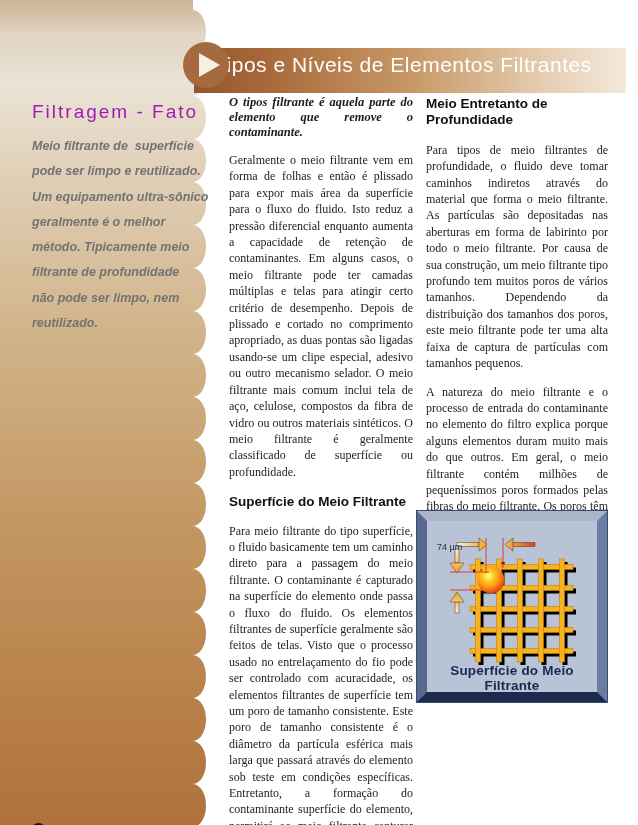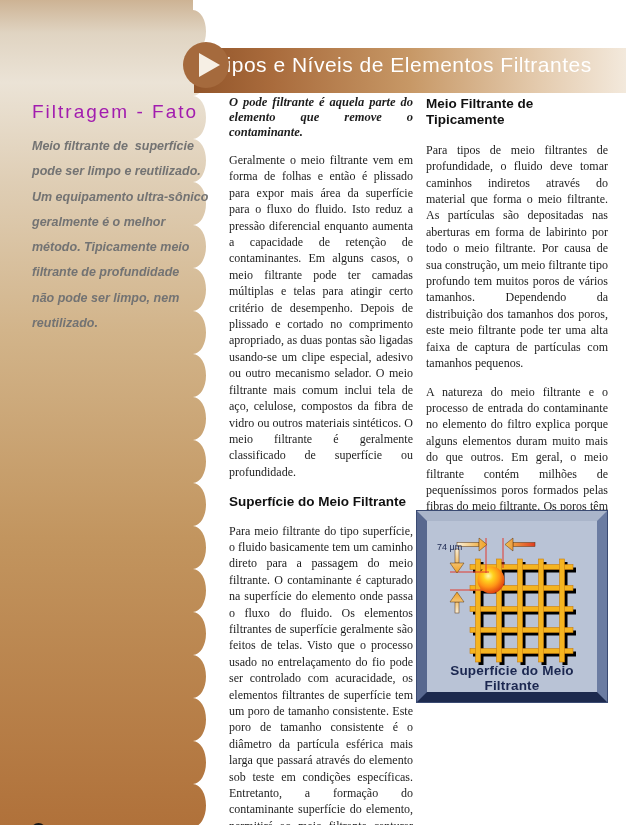--- a/index.html
+++ b/index.html
@@ -86,29 +86,29 @@
     <div class="title">Tipos e Níveis de Elementos Filtrantes</div>
   </div>
   <div class="play-wrap">
     <svg width="48" height="48" viewBox="0 0 48 48">
       <circle cx="24" cy="24" r="23" fill="#a56a3d"></circle>
       <polygon points="17,12 38,24 17,36" fill="#f6efe4"></polygon>
     </svg>
   </div>
 
   <div class="col col-middle">
-    <p class="intro">O pode filtrante é aquela parte do elemento que remove o contaminante.</p>
+    <p class="intro">O tipos filtrante é aquela parte do elemento que remove o contaminante.</p>
     <p>Geralmente o meio filtrante vem em forma de folhas e então é plissado para expor mais área da superfície para o fluxo do fluido. Isto reduz a pressão diferencial enquanto aumenta a capacidade de retenção de contaminantes. Em alguns casos, o meio filtrante pode ter camadas múltiplas e telas para atingir certo critério de desempenho. Depois de plissado e cortado no comprimento apropriado, as duas pontas são ligadas usando-se um clipe especial, adesivo ou outro mecanismo selador. O meio filtrante mais comum inclui tela de aço, celulose, compostos da fibra de vidro ou outros materiais sintéticos. O meio filtrante é geralmente classificado de superfície ou profundidade.</p>
     <h3>Superfície do Meio Filtrante</h3>
     <p class="prewrap">Para meio filtrante do tipo superfície, o fluido basicamente tem um caminho direto para a passagem do meio filtrante. O contaminante é capturado na superfície do elemento onde passa o fluxo do fluido. Os elementos filtrantes de superfície geralmente são feitos de telas. Visto que o processo usado no entrelaçamento do fio pode ser controlado com acuracidade, os elementos filtrantes de superfície tem um poro de tamanho consistente. Este poro de tamanho consistente é o diâmetro da partícula esférica mais larga que passará através do elemento sob teste em condições específicas. Entretanto, a formação do contaminante superfície do elemento, permitirá ao meio filtrante capturar partículas menores do que a faixa de tamanho do poro.
 Da mesma forma, as partículas que têm diâmetro menor mas que podem ser maiores em comprimento (tais como forma de fibra), pode passar para o lado filtrado do meio filtrante.</p>
   </div>
 
   <div class="col col-right">
-    <h3>Meio Filtrante de Tipicamente</h3>
+    <h3>Meio Entretanto de Profundidade</h3>
     <p>Para tipos de meio filtrantes de profundidade, o fluido deve tomar caminhos indiretos através do material que forma o meio filtrante. As partículas são depositadas nas aberturas em forma de labirinto por todo o meio filtrante. Por causa de sua construção, um meio filtrante tipo profundo tem muitos poros de vários tamanhos. Dependendo da distribuição dos tamanhos dos poros, este meio filtrante pode ter uma alta faixa de captura de partículas com tamanhos pequenos.</p>
     <p>A natureza do meio filtrante e o processo de entrada do contaminante no elemento do filtro explica porque alguns elementos duram muito mais do que outros. Em geral, o meio filtrante contém milhões de pequeníssimos poros formados pelas fibras do meio filtrante. Os poros têm um faixa de diferentes tamanhos e são interconectados por todas as camadas do meio filtrante para formar um caminho tortuoso para o fluxo do fluido.</p>
   </div>
 
   <div class="diagram">
     <svg width="170" height="166" viewBox="0 0 170 166">
       <defs>
         <radialGradient id="ballGrad" cx="0.4" cy="0.35" r="0.75">
           <stop offset="0" stop-color="#fff8b0"></stop>
           <stop offset="0.25" stop-color="#ffd21e"></stop>

